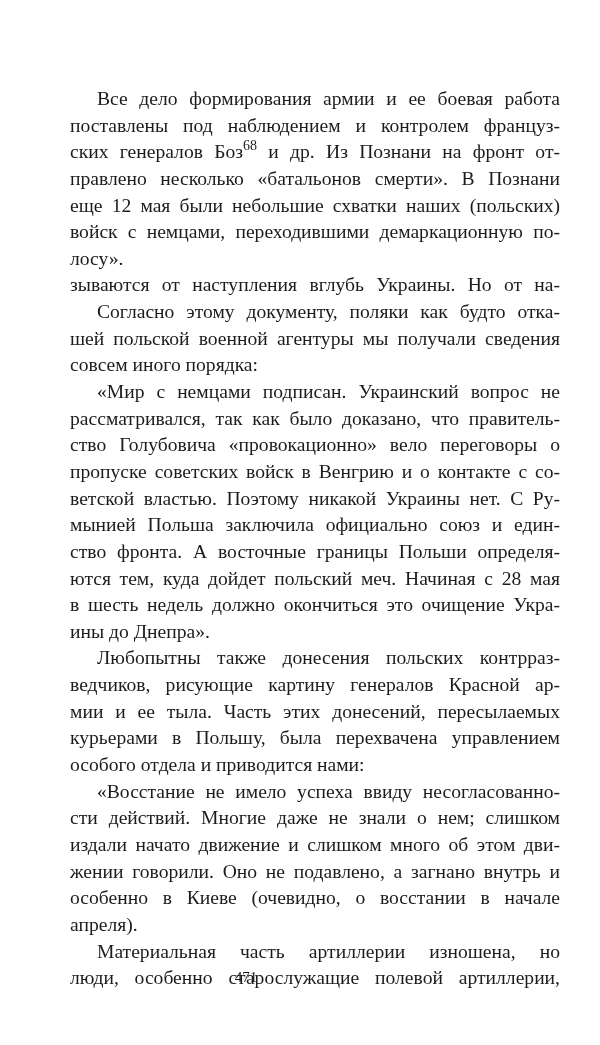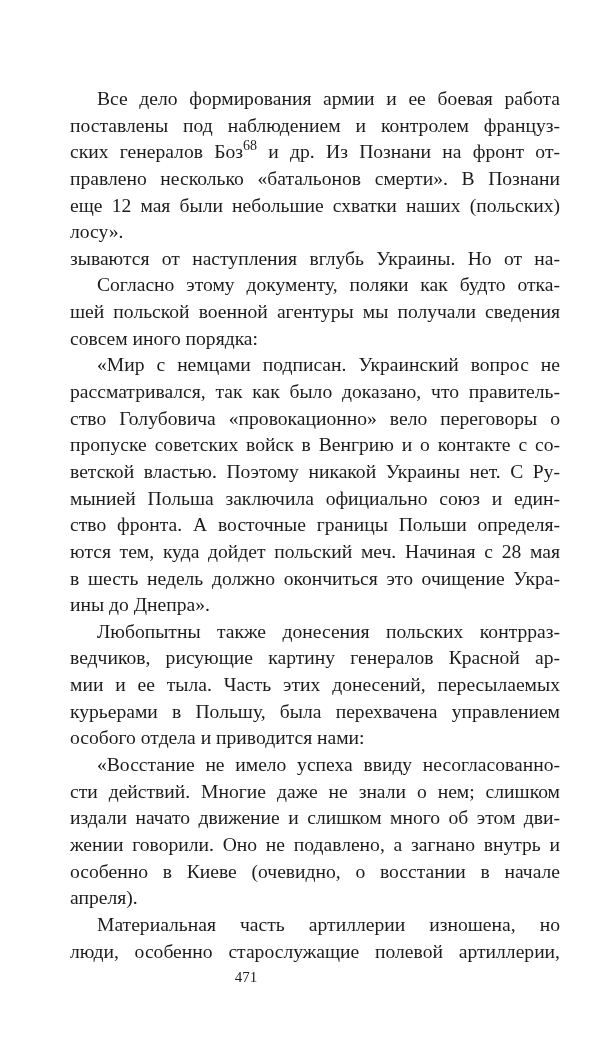--- a/index.html
+++ b/index.html
@@ -22,20 +22,21 @@
 <body>
 
 <div class="page">
 
   <div>
     <span class="line indent">Все дело формирования армии и ее боевая работа</span>
     <span class="line">поставлены под наблюдением и контролем француз-</span>
     <span class="line"><span>ских генералов Боз</span><sup>68</sup><span> и др. Из Познани на фронт от-</span></span>
     <span class="line">правлено несколько «батальонов смерти». В Познани</span>
     <span class="line">еще 12 мая были небольшие схватки наших (польских)</span>
+    <span class="line">войск с немцами, переходившими демаркационную по-</span>
     <span class="line last">лосу».</span>
   </div>
 
   <div>
     <span class="line">зываются от наступления вглубь Украины. Но от на-</span>
     <span class="line indent">Согласно этому документу, поляки как будто отка-</span>
     <span class="line">шей польской военной агентуры мы получали сведения</span>
     <span class="line last">совсем иного порядка:</span>
   </div>
 

